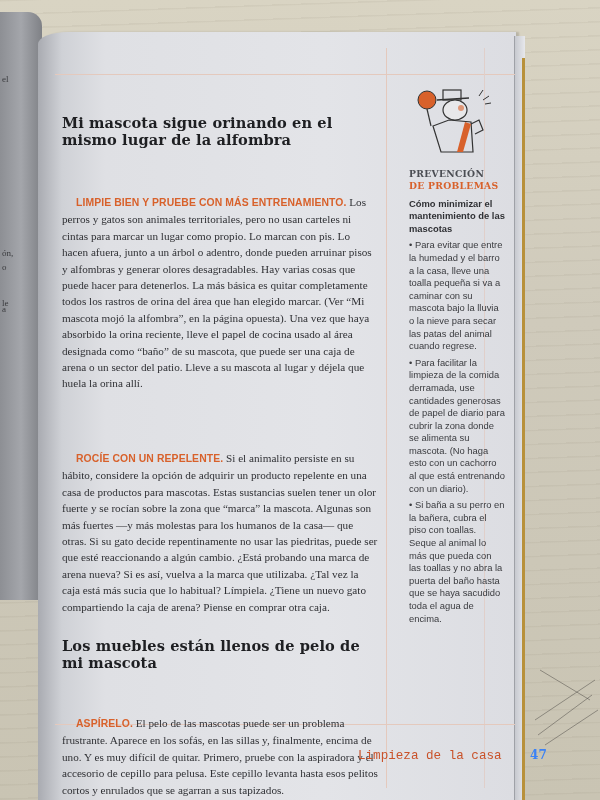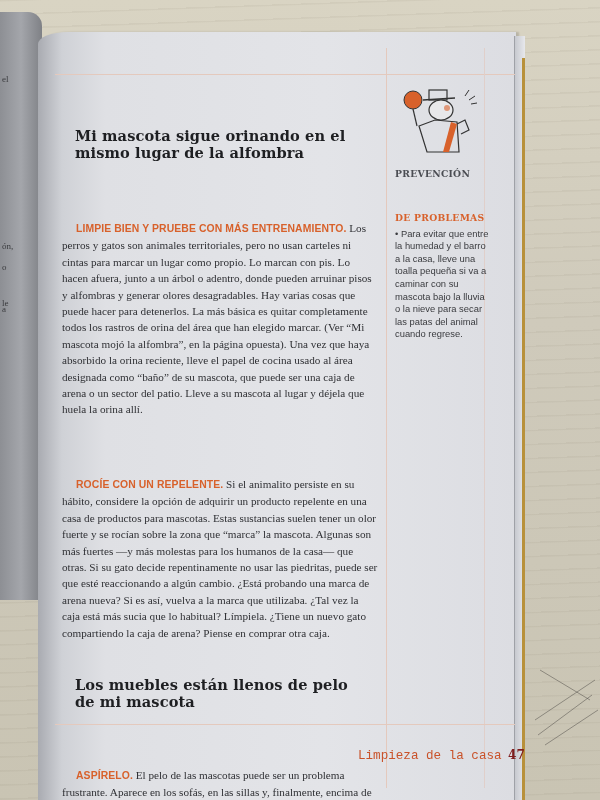--- a/index.html
+++ b/index.html
@@ -42,60 +42,60 @@
   .guide-foot { position:absolute; left:55px; top:724px; width:460px; height:1px; background:#e4c9bd; }
 
   .main {
     position:absolute; left:62px; top:92px; width:316px;
     color:#2f3034; font-size:11.2px; line-height:16.4px;
   }
   .main p { margin:0; text-align:left; }
   .main .indent { text-indent:14px;margin-top:40px; }
   .main h2 {
     font-family:"DejaVu Serif", serif; font-weight:bold; color:#1e1f22;
-    font-size:14.6px; line-height:17px; margin:13px; letter-spacing:0.1px;
+    font-size:14.6px; line-height:17px; margin:0; letter-spacing:0.1px;
   }
   .lead {
     font-family:"Liberation Sans", sans-serif; font-weight:bold; color:#d8612b;
     font-size:10.4px; letter-spacing:0.1px;
   }
   .gap-m { height:18px; }
   .gap-l { height:22px; }
 
   .sidebar {
-    position:absolute; left:395px; top:86px; width:96px;
+    position:absolute; left:409px; top:86px; width:96px;
     font-family:"Liberation Sans", sans-serif; color:#3a3b3f;
     font-size:9.4px; line-height:12.6px;
   }
   .mascot { width:84px; height:72px; margin-left:4px; }
   .sb-title {
     font-family:"DejaVu Serif", serif; font-weight:bold; font-size:9.2px; line-height:12px;
     letter-spacing:0.3px; margin-top:6px;
   }
   .sb-title .t1 { color:#4b4d53; display:block; }
-  .sb-title .t2 { color:#d8612b; display:block;margin-top:32px; }
+  .sb-title .t2 { color:#d8612b; display:block; }
   .sb-sub { font-weight:bold; color:#2f3034; margin-top:6px; }
   .sb-item { margin-top:4px; }
 
   .footer {
     position:absolute; left:358px; top:745px;
     font-family:"Liberation Sans", sans-serif;
   }
   .footer .section { color:#c9522a; font-size:12.6px;font-family:Liberation Mono, monospace; }
-  .footer .num { color:#7f1d1d; font-weight:bold; font-size:12px; margin-left:2px; font-family:"DejaVu Serif", serif; }
+  .footer .num { color:#3b82f6; font-weight:bold; font-size:12px; margin-left:24px; font-family:"DejaVu Serif", serif; }
   .scribble { position:absolute; left:530px; top:660px; width:70px; height:90px; }
 </style>
 </head>
 <body>
 
 <div class="wood-grain"></div>
 
 <div class="left-page">
   <span class="frag" style="top:62px">el</span>
-  <span class="frag" style="top:229px">ón,</span>
+  <span class="frag" style="top:236px">ón,</span>
   <span class="frag" style="top:250px">o</span>
   <span class="frag" style="top:286px">le</span>
   <span class="frag" style="top:292px">a</span>
 </div>
 
 <div class="page"></div>
 <div class="page-edge"></div>
 <div class="page-edge-gold"></div>
 
 <div class="guide-h"></div>
@@ -131,21 +131,24 @@
     <path d="M52 36 L44 66 L50 66 L58 38 Z" fill="#d8612b"></path>
     <path d="M58 38 L66 34 L70 44 L62 48" fill="none" stroke="#333" stroke-width="1.2"></path>
     <line x1="66" y1="10" x2="70" y2="4" stroke="#333"></line>
     <line x1="70" y1="14" x2="76" y2="10" stroke="#333"></line>
     <line x1="72" y1="18" x2="78" y2="17" stroke="#333"></line>
   </svg>
   <div class="sb-title">
     <span class="t1">PREVENCIÓN</span>
     <span class="t2">DE PROBLEMAS</span>
   </div>
+  <div class="sb-sub">Cómo minimizar el mantenimiento de las mascotas</div>
   <div class="sb-item">• Para evitar que entre la humedad y el barro a la casa, lleve una toalla pequeña si va a caminar con su mascota bajo la lluvia o la nieve para secar las patas del animal cuando regrese.</div>
+  <div class="sb-item">• Para facilitar la limpieza de la comida derramada, use cantidades generosas de papel de diario para cubrir la zona donde se alimenta su mascota. (No haga esto con un cachorro al que está entrenando con un diario).</div>
+  <div class="sb-item">• Si baña a su perro en la bañera, cubra el piso con toallas. Seque al animal lo más que pueda con las toallas y no abra la puerta del baño hasta que se haya sacudido toda el agua de encima.</div>
 </div>
 
 <div class="footer">
   <span class="section">Limpieza de la casa</span>
   <span class="num">47</span>
 </div>
 
 <svg class="scribble" viewBox="0 0 70 90">
   <path d="M10 10 L60 40 M5 60 L65 20 M8 75 L62 35 M15 85 L68 50" stroke="#5a5650" stroke-width="0.8" fill="none" opacity="0.7"></path>
 </svg>

